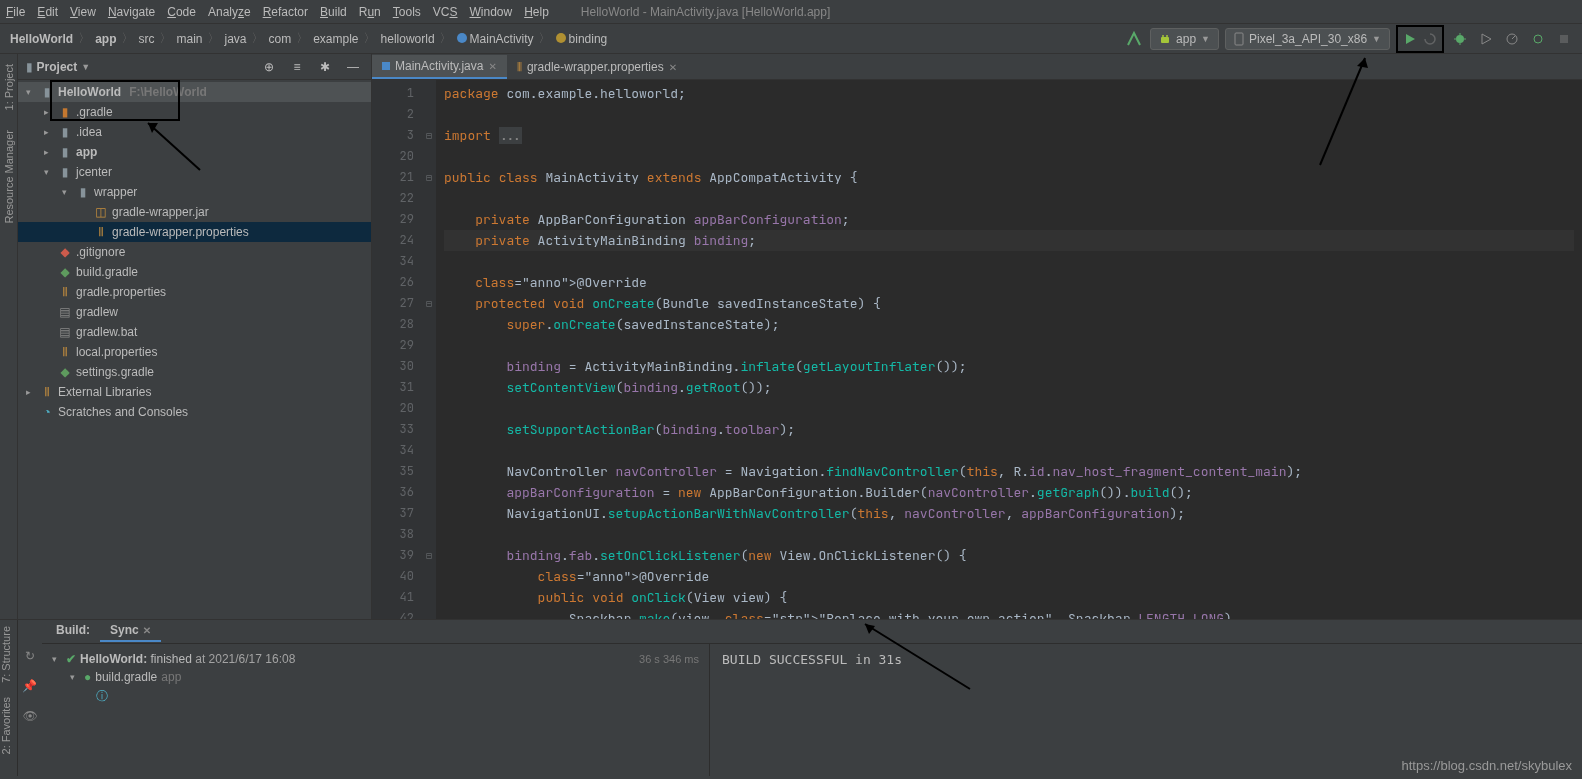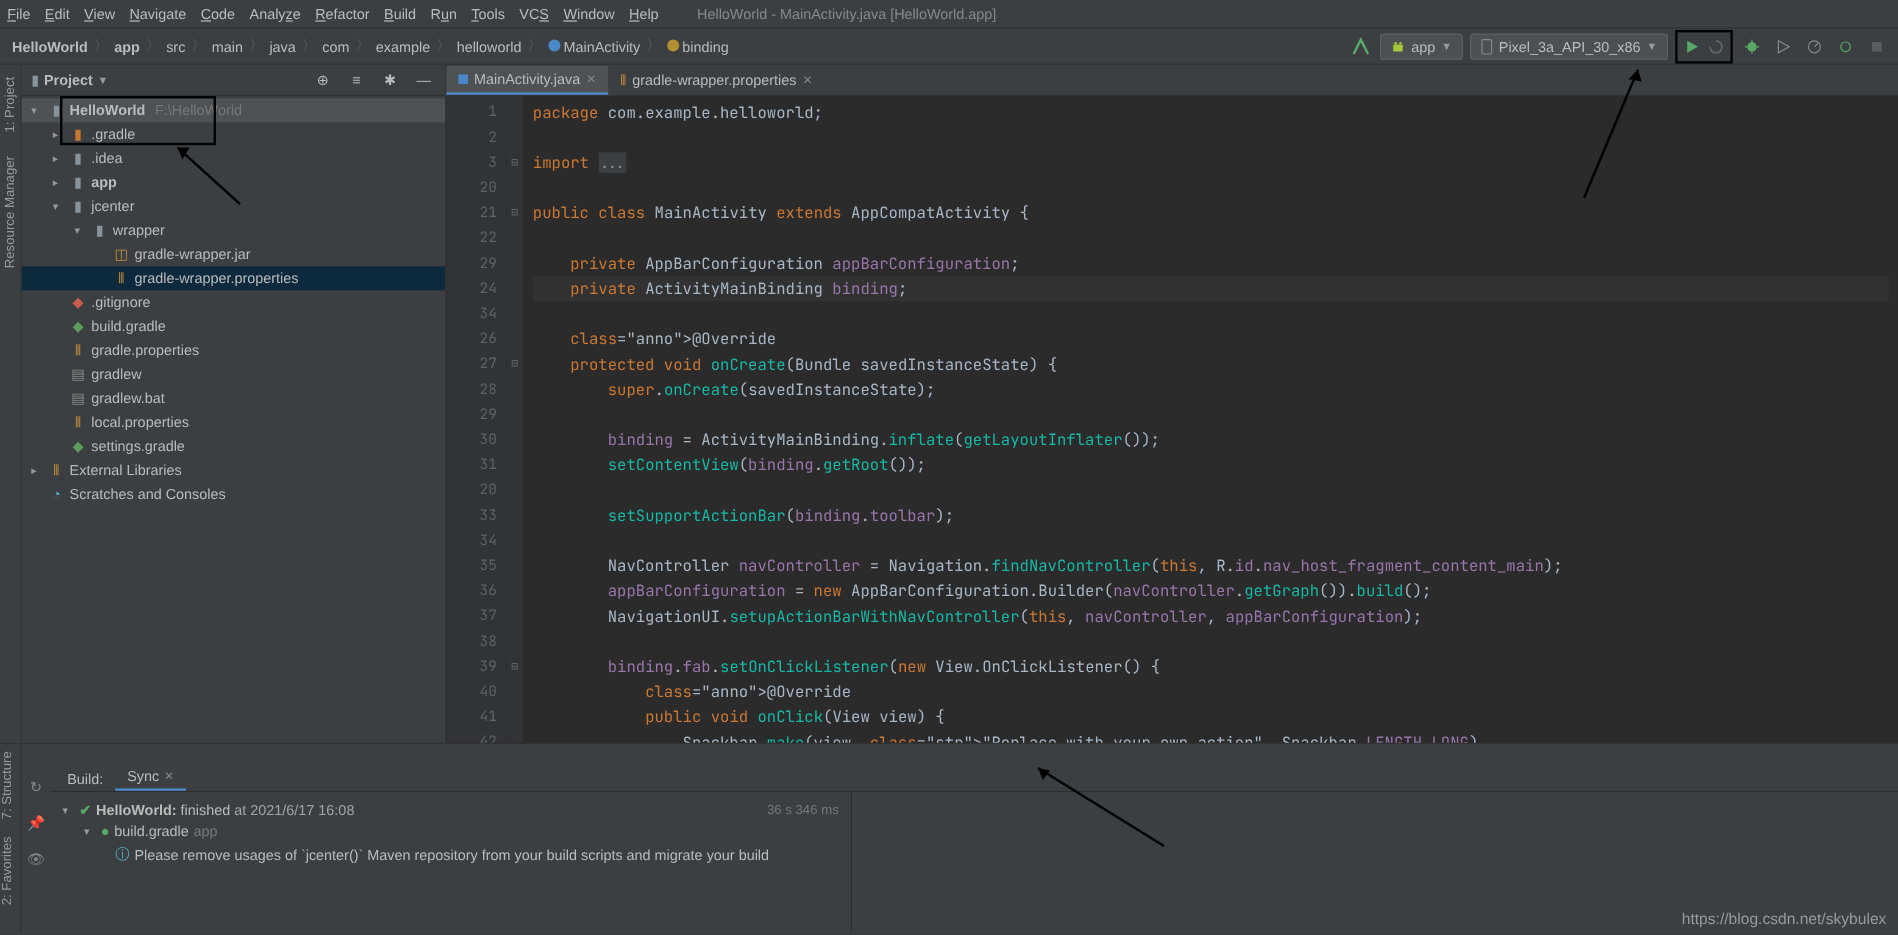--- a/index.html
+++ b/index.html
@@ -112,21 +112,21 @@
   cursor: pointer;
   white-space: nowrap;
 }
 .tree-row.selected { background: #0d293e; }
 .tree-row.highlighted { background: #4e5254; }
 .tree-row .arrow { width: 10px; color: #999; font-size: 9px; }
 .tree-row .ticon { width: 14px; height: 14px; display: flex; align-items: center; justify-content: center; }
 .folder-icon { color: #87939a; }
 .tree-row .label { color: #bbb; }
 .tree-row .label.bold { font-weight: bold; }
-.tree-row .path { color: #777; margin-left: 4px; }
+.tree-row .path { color: #777; margin-left: 4px; font-weight: bold; }
 .highlight-box {
   position: absolute;
   border: 2px solid #000;
   pointer-events: none;
 }
 .editor-area { flex: 1; display: flex; flex-direction: column; background: #2b2b2b; }
 .editor-tabs {
   height: 26px;
   background: #3c3f41;
   display: flex;
@@ -196,25 +196,26 @@
   width: 24px;
   background: #3c3f41;
   display: flex;
   flex-direction: column;
   padding-top: 26px;
   gap: 10px;
   align-items: center;
 }
 .build-content { flex: 1; display: flex; flex-direction: column; }
 .build-tabs {
-  height: 40px;
-  display: flex;
-  align-items: flex-end;
+  height: 24px;
+  display: flex;
+  align-items: flex-start;
   padding: 0 4px;
   border-bottom: 1px solid #2d2d2d;
+  font-weight: bold;
 }
 .btab { padding: 3px 10px; cursor: pointer; display: flex; align-items: center; gap: 4px; }
 .btab.underlined { border-bottom: 2px solid #4a88c7; }
 .build-body { flex: 1; display: flex; }
 .build-tree {
   width: 668px;
   padding: 6px;
   border-right: 1px solid #2d2d2d;
   overflow: hidden;
   position: relative;
@@ -563,24 +564,24 @@
           <span class="timing">36 s 346 ms</span>
         </div>
         <div class="btree-row" style="padding-left:22px">
           <span style="color:#999;font-size:9px;width:10px">▾</span>
           <span style="color:#59a869">●</span>
           <span>build.gradle</span> 
             <span style="color:#777">app</span>
         </div>
         <div class="btree-row" style="padding-left:48px">
           <span style="color:#4fb0c6">ⓘ</span>
-          <span style="overflow:hidden;text-overflow:ellipsis">Please remove usages of `jcenter()` Maven repository from your build scripts and migrate your build</span>
         </div>
       </div>
       <div class="build-output">
+        <div style="font-size:13px">BUILD SUCCESSFUL in 31s</div>
         <svg class="arrow-annotation" style="left:145px;top:-30px" width="120" height="80">
           <path d="M115 75 L10 10" stroke="#000" stroke-width="2" fill="none"></path>
           <path d="M10 10 L20 12 L14 20 Z" fill="#000"></path>
         </svg>
       </div>
     </div>
   </div>
 </div>
 
 <div class="watermark">https://blog.csdn.net/skybulex</div>

